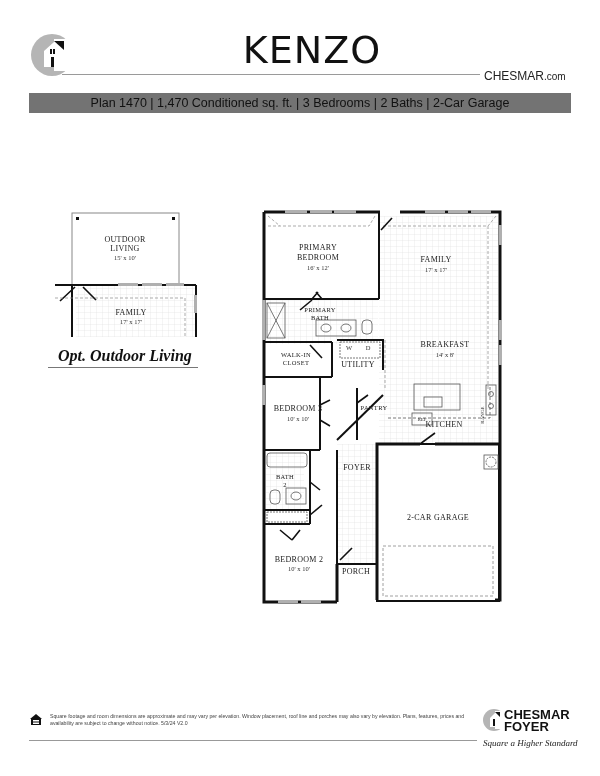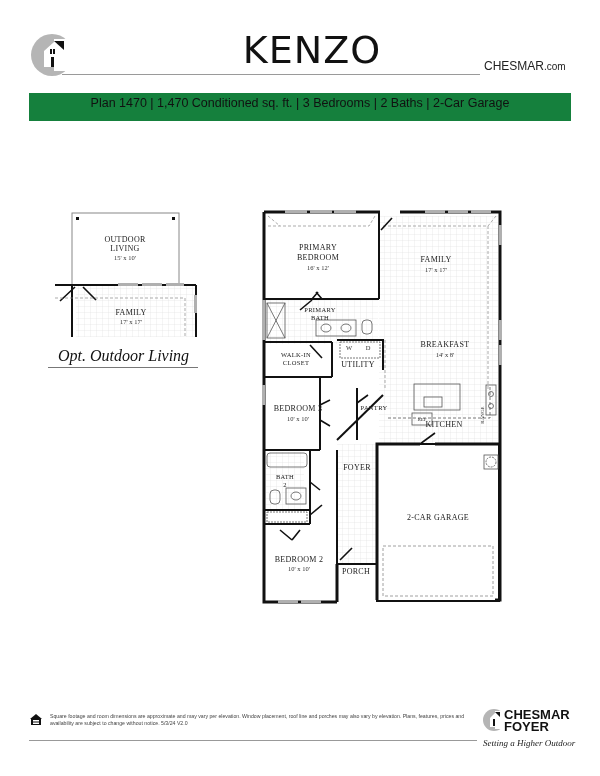--- a/index.html
+++ b/index.html
@@ -1,27 +1,27 @@
 <!DOCTYPE html>
 <html><head>
 <meta charset="utf-8">
 <style>
   html,body{margin:0;padding:0;background:#fff;}
   body{width:600px;height:776px;position:relative;overflow:hidden;font-family:"Liberation Sans",sans-serif;color:#111;}
   .abs{position:absolute;}
   .logo-c{left:30px;top:33px;width:44px;height:44px;}
   .title{left:12px;width:600px;top:28px;text-align:center;font-family:"DejaVu Sans",sans-serif;font-size:38px;letter-spacing:1px;color:#111;}
   .hline{left:62px;top:74px;width:418px;height:1px;background:#9a9a9a;}
-  .site{left:484px;top:59px;font-size:12px;color:#222;}
+  .site{left:484px;top:69px;font-size:12px;color:#222;}
   .site span{font-size:10px;}
-  .band{left:29px;top:93px;width:542px;height:28px;background:#15803d;text-align:center;font-size:12.5px;line-height:20px;color:#111;font-family:"Liberation Sans",sans-serif;}
+  .band{left:29px;top:93px;width:542px;height:20px;background:#737373;text-align:center;font-size:12.5px;line-height:20px;color:#111;font-family:"Liberation Sans",sans-serif;}
   .plan{left:0;top:0;width:600px;height:776px;}
   .rlabel{font-family:"Liberation Serif",serif;font-size:8px;fill:#222;text-anchor:middle;letter-spacing:0.3px;}
   .rdim{font-family:"Liberation Serif",serif;font-size:6.5px;fill:#333;text-anchor:middle;}
-  .opt{left:58px;top:347px;font-family:"Liberation Serif",serif;font-style:italic;font-size:16px;color:#111;}
+  .opt{left:58px;top:347px;font-family:"Liberation Serif",serif;font-style:italic;font-size:16px;color:#111;font-weight:bold;}
   .optline{left:48px;top:367px;width:150px;height:1px;background:#777;}
   .disclaimer{left:50px;top:713px;width:420px;font-size:5.2px;line-height:7px;color:#444;}
   .fline{left:29px;top:740px;width:448px;height:1px;background:#999;}
   .eho{left:29px;top:713px;width:14px;height:14px;}
   .brand-name{left:504px;top:709px;font-size:13px;font-weight:bold;line-height:12px;color:#111;font-family:"Liberation Sans",sans-serif;}
   .tagline{left:483px;top:738px;font-family:"Liberation Serif",serif;font-style:italic;font-size:9px;color:#222;}
 </style>
 </head>
 <body>
 
@@ -207,13 +207,13 @@
   <circle cx="11" cy="12" r="11" fill="#b5b5b5"></circle>
   <rect x="12" y="3" width="12" height="18" fill="#fff"></rect>
   <polygon points="7,10 12,5 17,10 17,19 7,19" fill="#fff"></polygon>
   <polygon points="12,4 17,4 17,9" fill="#111"></polygon>
   <rect x="10" y="11" width="2" height="7" fill="#111"></rect>
 </svg>
 <div class="abs brand-name">
   <div>CHESMAR</div>
   <div>FOYER</div>
 </div>
-<div class="abs tagline">Setting a Higher Outdoor</div>
+<div class="abs tagline">Square a Higher Standard</div>
 
 </body></html>

